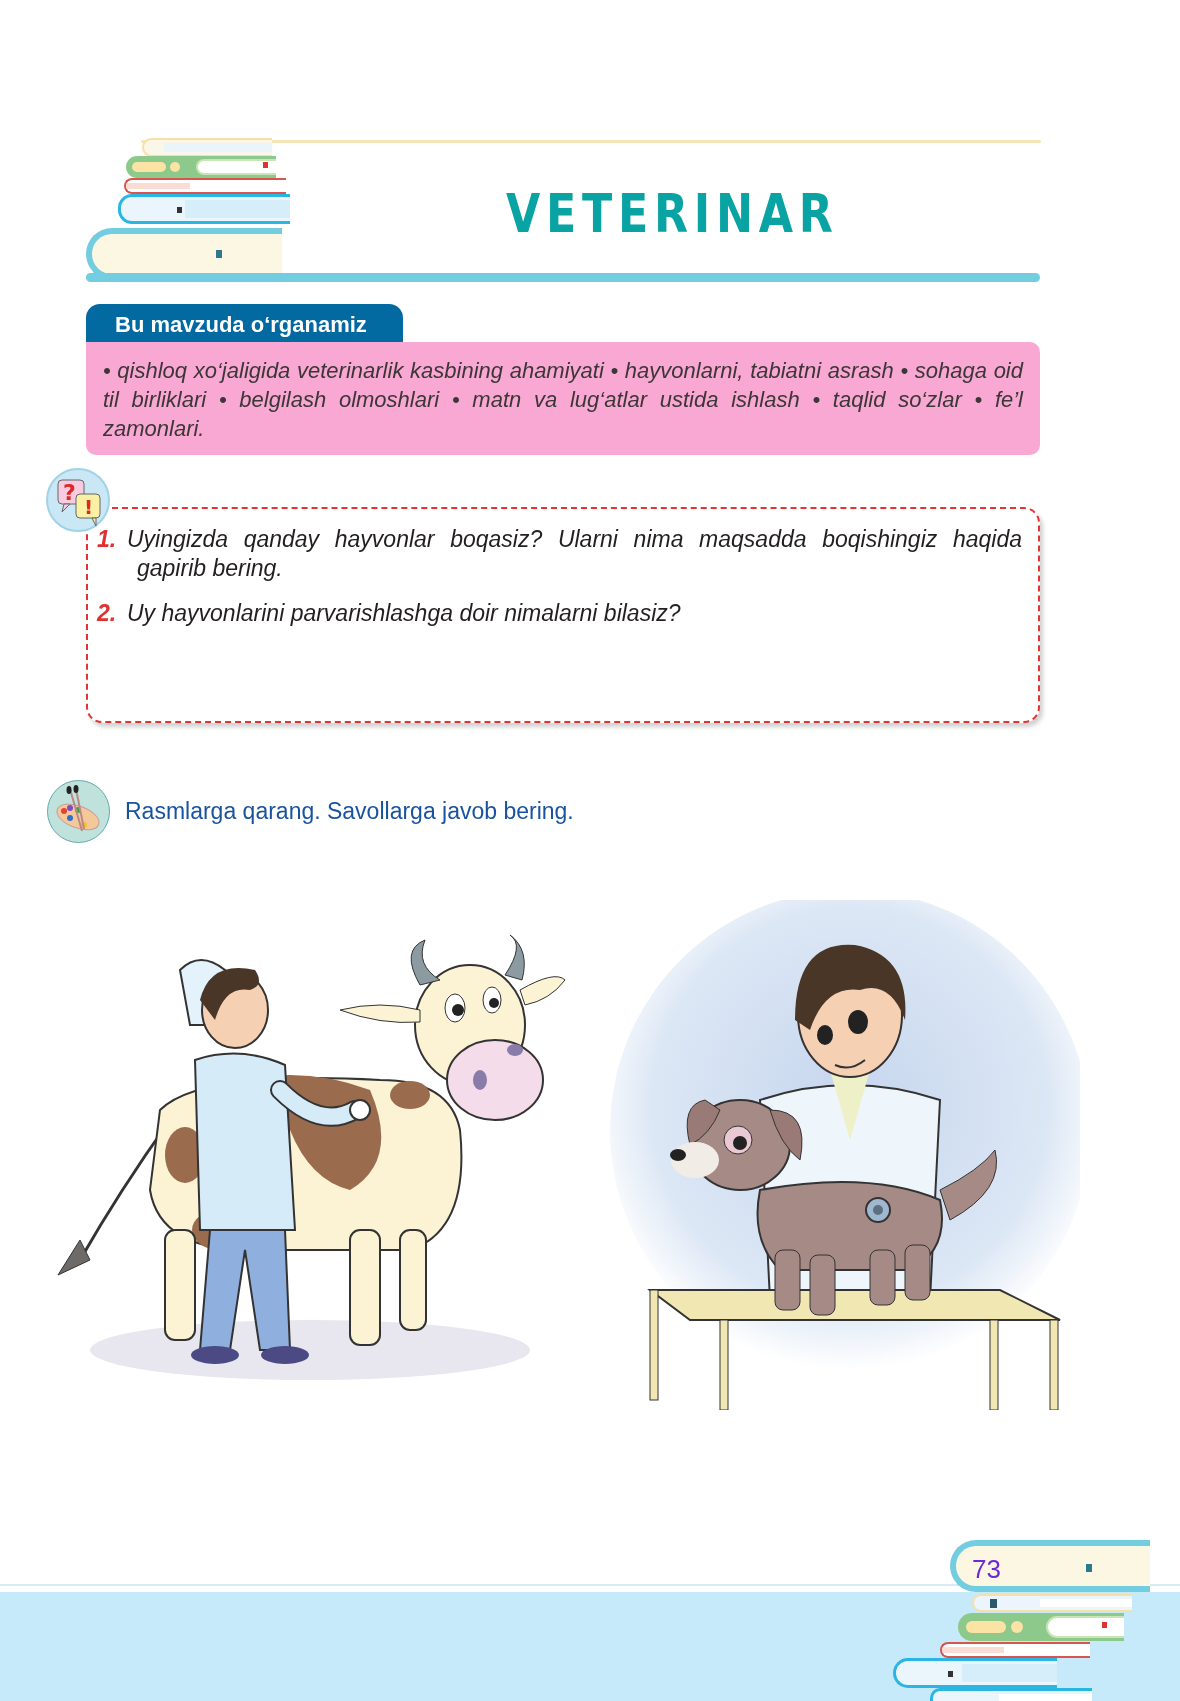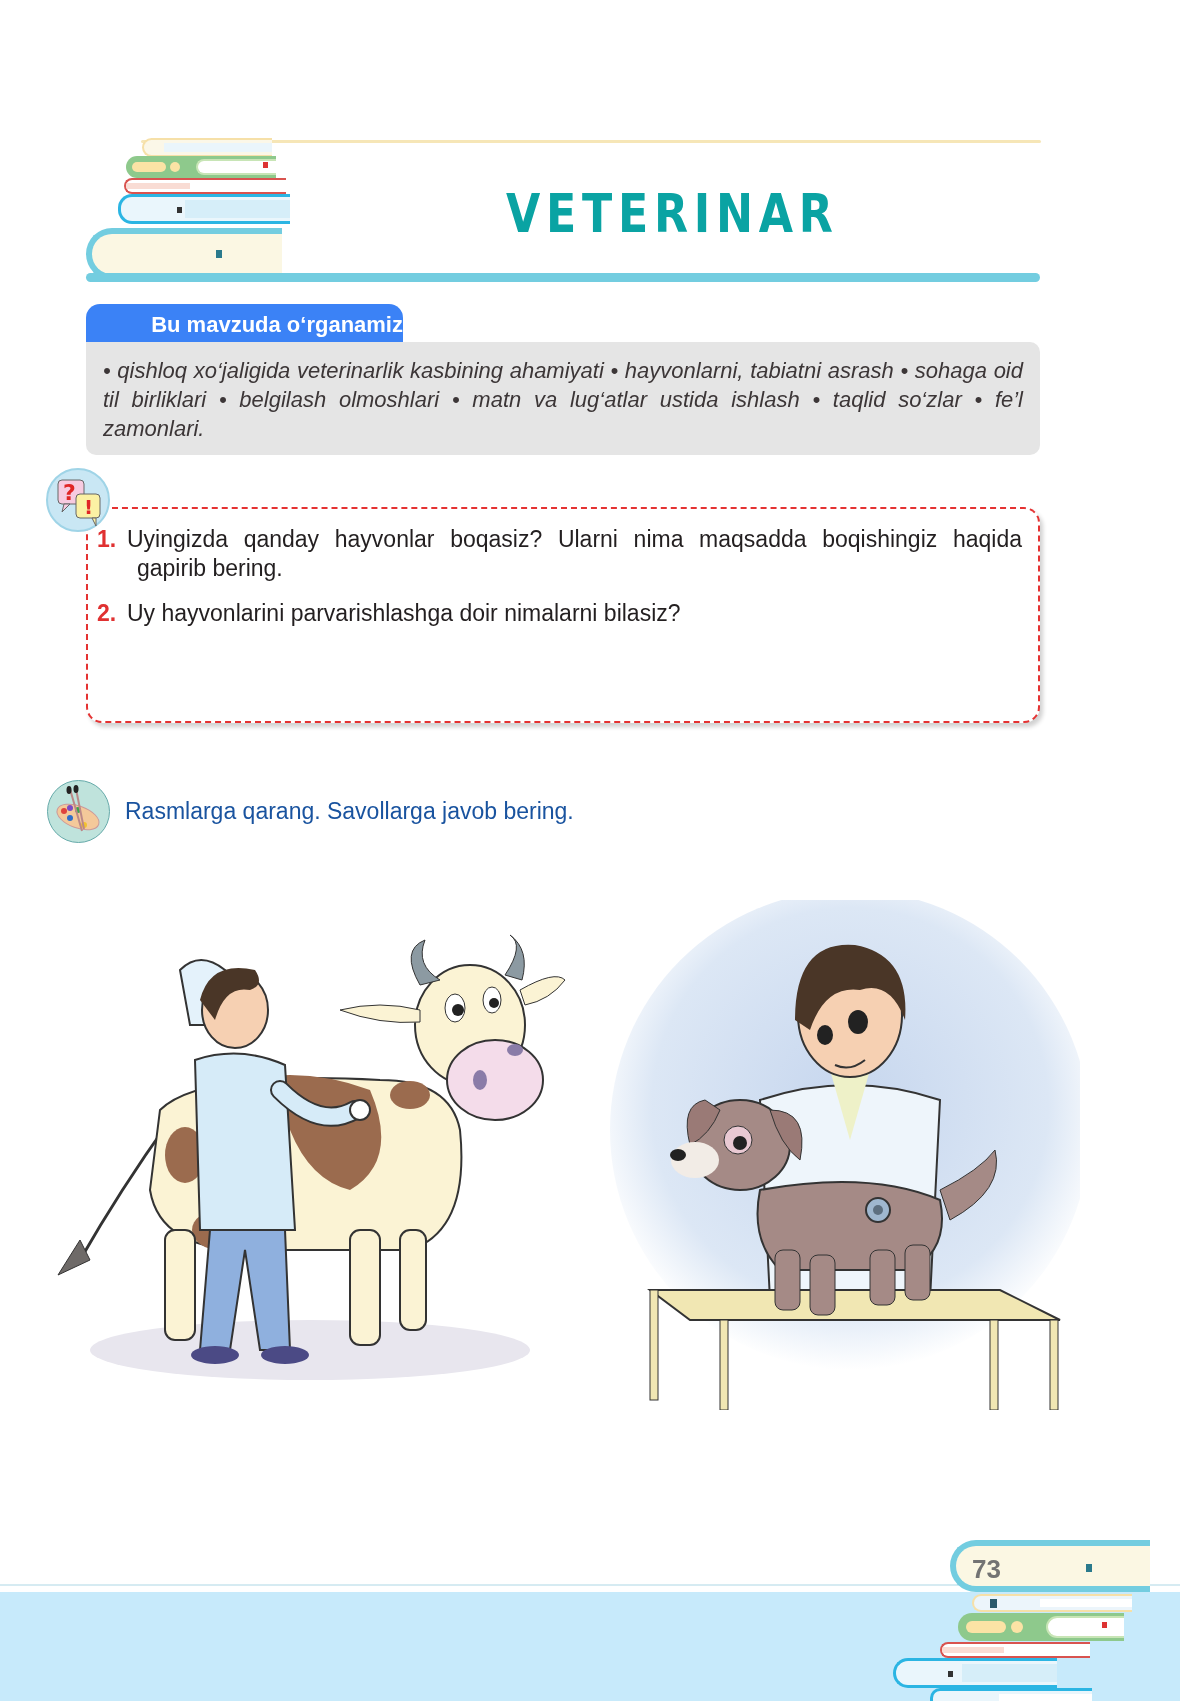--- a/index.html
+++ b/index.html
@@ -10,44 +10,44 @@
     .header { position: absolute; left: 86px; top: 138px; width: 954px; height: 146px; }
     .header-topline { position: absolute; left: 55px; top: 2px; width: 900px; height: 3px; background: #f6e6b7; border-radius: 2px; }
     .header-baseline { position: absolute; left: 0; top: 135px; width: 954px; height: 9px; background: #73cde0; border-radius: 5px; }
     .title { position: absolute; left: 420px; top: 44px; width: 500px; font-family: "DejaVu Sans", sans-serif; font-weight: bold; font-size: 54px; letter-spacing: 7px; color: #0aa3a3; transform: scaleX(0.82); transform-origin: left center; }
 
     .book { position: absolute; border-radius: 14px 0 0 14px; overflow: hidden; }
     .book .pages { position: absolute; top: 3px; bottom: 3px; }
     .book .bm { position: absolute; width: 5px; height: 6px; }
 
     
-    .learn-tab { position: absolute; left: 86px; top: 304px; width: 317px; height: 38px; background: #3b82f6; border-radius: 14px 14px 0 0; color: #fff; font-weight: bold; font-size: 22px; padding: 8px 0 0 29px; text-align: right; }
-    .learn-box { position: absolute; left: 86px; top: 342px; width: 954px; height: 113px; background: #e5e5e5; border-radius: 0 10px 10px 10px; padding: 14px 17px 0 17px; }
+    .learn-tab { position: absolute; left: 86px; top: 304px; width: 317px; height: 38px; background: #0369a1; border-radius: 14px 14px 0 0; color: #fff; font-weight: bold; font-size: 22px; padding: 8px 0 0 29px; }
+    .learn-box { position: absolute; left: 86px; top: 342px; width: 954px; height: 113px; background: #f9a8d4; border-radius: 0 10px 10px 10px; padding: 14px 17px 0 17px; }
     .learn-text { font-style: italic; font-size: 22px; line-height: 29px; color: #3c3637; text-align: justify; font-weight: 300; }
 
     
     .q-icon { position: absolute; left: 46px; top: 468px; width: 64px; height: 64px; border-radius: 50%; background: #c9e7f4; border: 2px solid #9fd4e7; }
     .q-box { position: absolute; left: 86px; top: 507px; width: 954px; height: 216px; border: 2px dashed #e53232; border-radius: 16px; box-shadow: 3px 4px 4px rgba(0,0,0,0.18); background: #fff; }
-    .q-list { position: absolute; left: 97px; top: 525px; width: 925px; list-style: none; }
+    .q-list { position: absolute; left: 97px; top: 525px; width: 925px; list-style: none; font-style: italic; }
     .q-item { font-size: 23px; line-height: 29px; margin-bottom: 16px; text-align: justify; padding-left: 40px; text-indent: -40px; color: #231f20; }
     .q-num { color: #e03131; font-weight: bold; display: inline-block; width: 30px; text-indent: 0; }
 
     
     .paint-icon { position: absolute; left: 47px; top: 780px; width: 63px; height: 63px; border-radius: 50%; background: #bfe3dc; border: 1px solid #6aa; }
     .instruction { position: absolute; left: 125px; top: 798px; font-size: 23px; font-weight: normal; color: #19539f; }
 
     
     .illus { position: absolute; }
     .illus-left { left: 50px; top: 930px; width: 520px; height: 480px; }
     .illus-right { left: 610px; top: 900px; width: 470px; height: 510px; }
 
     
     .footer-line { position: absolute; left: 0; top: 1584px; width: 1180px; height: 2px; background: #d6ebf2; }
     .footer-band { position: absolute; left: 0; top: 1592px; width: 1180px; height: 109px; background: #c7eafb; }
-    .page-num { position: absolute; left: 972px; top: 1554px; font-size: 26px; font-weight: bold; color: #737373; }
+    .page-num { position: absolute; left: 972px; top: 1554px; font-size: 26px; font-weight: normal; color: #6d28d9; }
   </style>
 </head>
 <body>
 
 <div class="header">
   <div class="header-topline"></div>
 
   <div>
     <div class="book" style="left:56px;top:0;width:130px;height:19px;background:#fbf7e8;border:2px solid #f6e0a8;border-right:none;">
       <div class="pages" style="left:20px;right:0;background:#eaf5fb;"></div>

